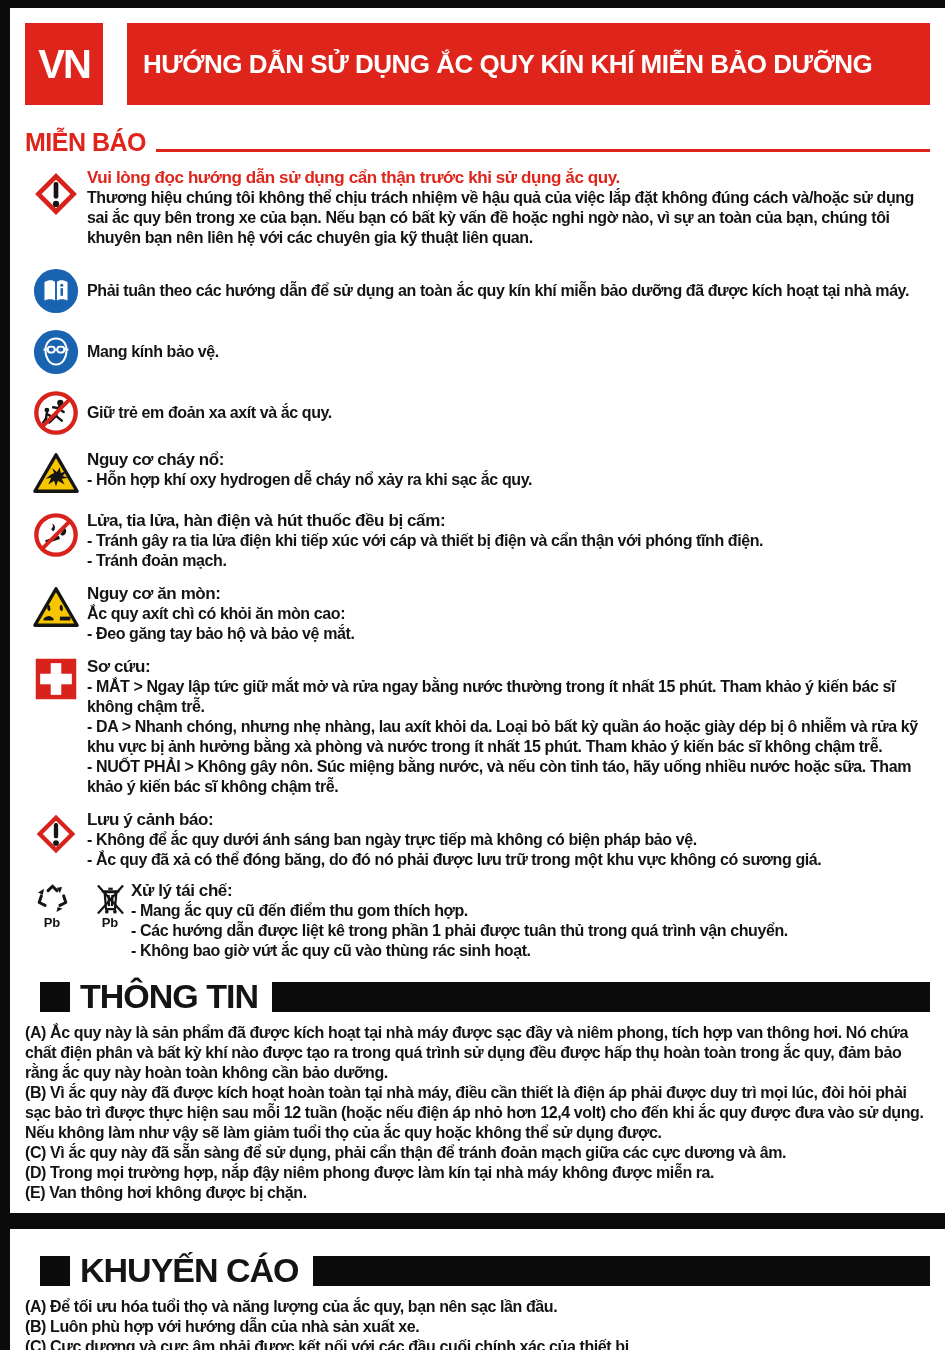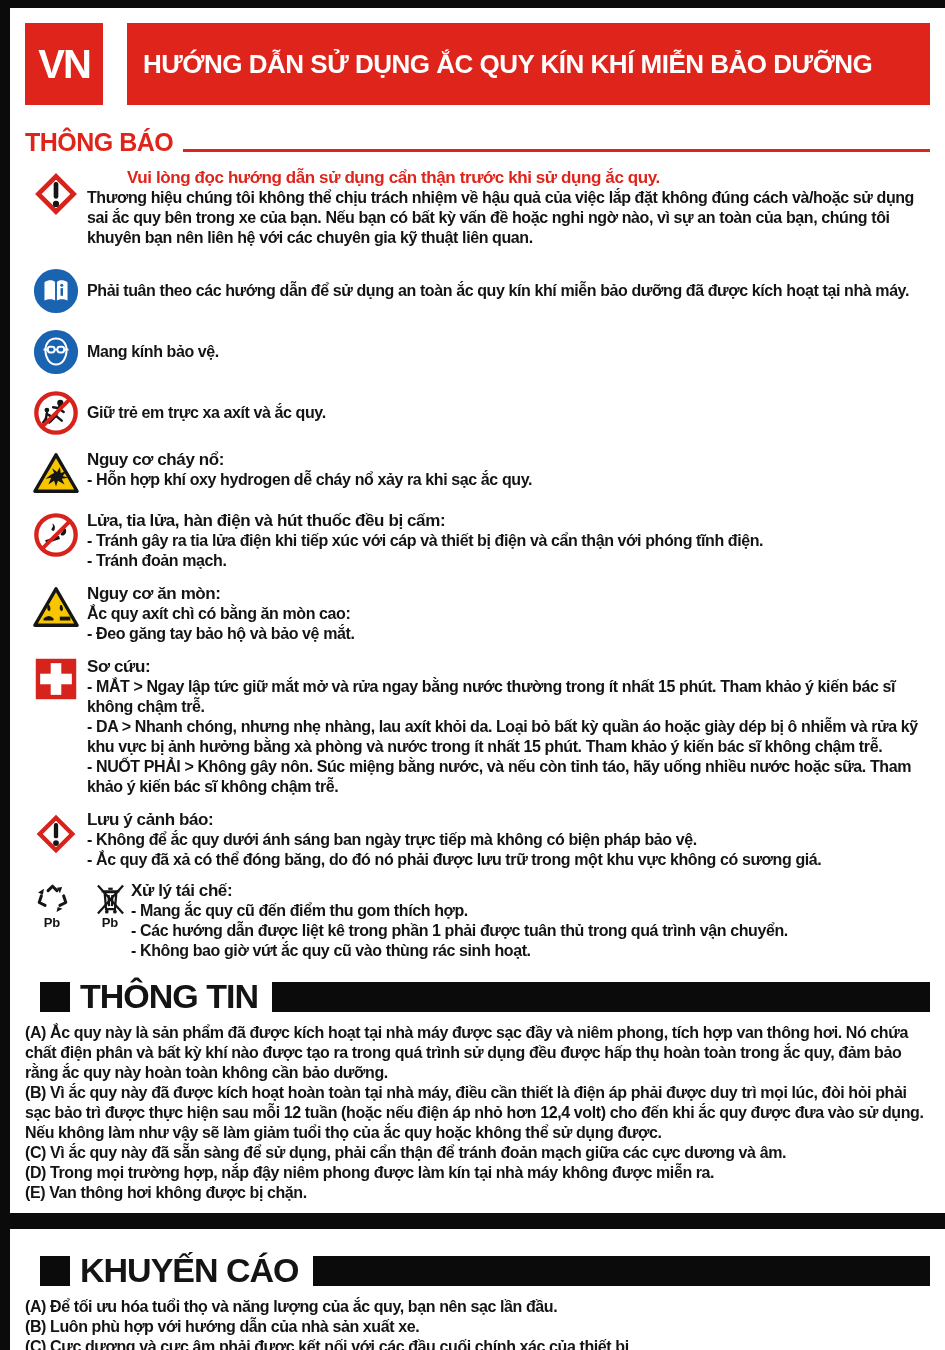--- a/index.html
+++ b/index.html
@@ -26,21 +26,21 @@
   .witem{display:flex;margin-top:12px;}
   .icol{flex:0 0 62px;display:flex;justify-content:center;align-items:flex-start;padding-top:1px;}
   .icol svg{width:48px;height:48px;display:block;}
   .icol.wide{flex:0 0 100px;justify-content:flex-start;padding-left:6px;gap:16px;}
   .mini{display:flex;flex-direction:column;align-items:center;width:42px;}
   .mini svg{width:37px;height:37px;display:block;}
   .mini .pb{font-size:13px;font-weight:bold;line-height:13px;margin-top:-2px;}
   .tcol{flex:1;font-size:16px;line-height:20px;font-weight:bold;letter-spacing:-0.4px;}
   .witem.vc .tcol{display:flex;align-items:center;min-height:48px;}
   .wtitle{font-size:17px;line-height:21px;}
-  .wtitle.red{color:var(--red,#df241b);margin-left:40px;}
+  .wtitle.red{color:var(--red,#df241b);}
 
   
   .black-header{display:flex;align-items:center;margin-top:16px;margin-left:15px;}
   .bh-sq{width:30px;height:30px;background:#0b0b0b;flex:0 0 30px;}
   .bh-text{font-size:34px;font-weight:bold;letter-spacing:-1px;white-space:nowrap;margin:0 14px 0 10px;}
   .bh-bar{flex:1;height:30px;background:#0b0b0b;}
 
   .paras{margin-top:7px;}
   .paras p{margin:0;font-size:16px;line-height:20px;font-weight:bold;letter-spacing:-0.4px;}
 
@@ -58,21 +58,21 @@
     <header class="masthead">
       <div class="vn-badge">
         <span>VN</span>
       </div>
       <div class="title-banner">
         <div>HƯỚNG DẪN SỬ DỤNG ẮC QUY KÍN KHÍ MIỄN BẢO DƯỠNG</div>
       </div>
     </header>
 
     <div class="warn-heading-row">
-      <span class="warn-heading">THÔNG BÁO</span>
+      <span class="warn-heading">MIỄN BÁO</span>
       <span class="warn-rule"></span>
     </div>
 
     <div class="witem">
       <div class="icol">
         <svg viewBox="0 0 100 100" style="width:52px;height:52px;">
           <rect x="26" y="26" width="48" height="48" transform="rotate(45 50 50)" fill="#fff" stroke="#d8231d" stroke-width="9"></rect>
           <rect x="45.5" y="27" width="9" height="32" rx="4" fill="#151515"></rect>
           <circle cx="50" cy="69" r="6" fill="#151515"></circle>
         </svg>
@@ -127,21 +127,21 @@
             <line x1="31" y1="52" x2="38" y2="56"></line>
               <line x1="29" y1="62" x2="36" y2="70"></line>
             <line x1="29" y1="62" x2="23" y2="70"></line>
           </g>
           <circle cx="59" cy="29" r="6.5" fill="#151515"></circle>
           <circle cx="31" cy="44" r="5" fill="#151515"></circle>
           <line x1="21" y1="79" x2="79" y2="21" stroke="#d8231d" stroke-width="8"></line>
         </svg>
       </div>
       <div class="tcol">
-        <div>Giữ trẻ em trực xa axít và ắc quy.</div>
+        <div>Giữ trẻ em đoản xa axít và ắc quy.</div>
       </div>
     </div>
 
     <div class="witem">
       <div class="icol">
         <svg viewBox="0 0 100 100">
           <path d="M50 10 L94 86 L6 86 Z" fill="#f7c600" stroke="#151515" stroke-width="7" stroke-linejoin="round"></path>
           <polygon fill="#151515" points="38,52 46,48 42,38 52,46 58,36 60,48 72,44 64,54 76,58 62,60 68,72 54,64 50,76 46,64 34,72 40,58 28,60 36,54"></polygon>
         </svg>
       </div>
@@ -177,21 +177,21 @@
           <g fill="#151515">
             <path d="M36 44 q5 9 0 13 q-7 -3 -3 -13 z"></path>
             <path d="M62 44 q5 9 0 13 q-7 -3 -3 -13 z"></path>
             <path d="M24 72 q8 -8 16 -4 q8 4 4 8 l-20 0 z"></path>
             <rect x="58" y="68" width="22" height="8"></rect>
           </g>
         </svg>
       </div>
       <div class="tcol">
         <div class="wtitle">Nguy cơ ăn mòn:</div>
-        <div>Ắc quy axít chì có bằng ăn mòn cao:</div>
+        <div>Ắc quy axít chì có khỏi ăn mòn cao:</div>
         <div>- Đeo găng tay bảo hộ và bảo vệ mắt.</div>
       </div>
     </div>
 
     <div class="witem">
       <div class="icol">
         <svg viewBox="0 0 100 100" style="width:44px;height:44px;">
           <rect x="4" y="4" width="92" height="92" fill="#d8231d"></rect>
           <rect x="38" y="14" width="24" height="72" fill="#fff"></rect>
           <rect x="14" y="38" width="72" height="24" fill="#fff"></rect>

